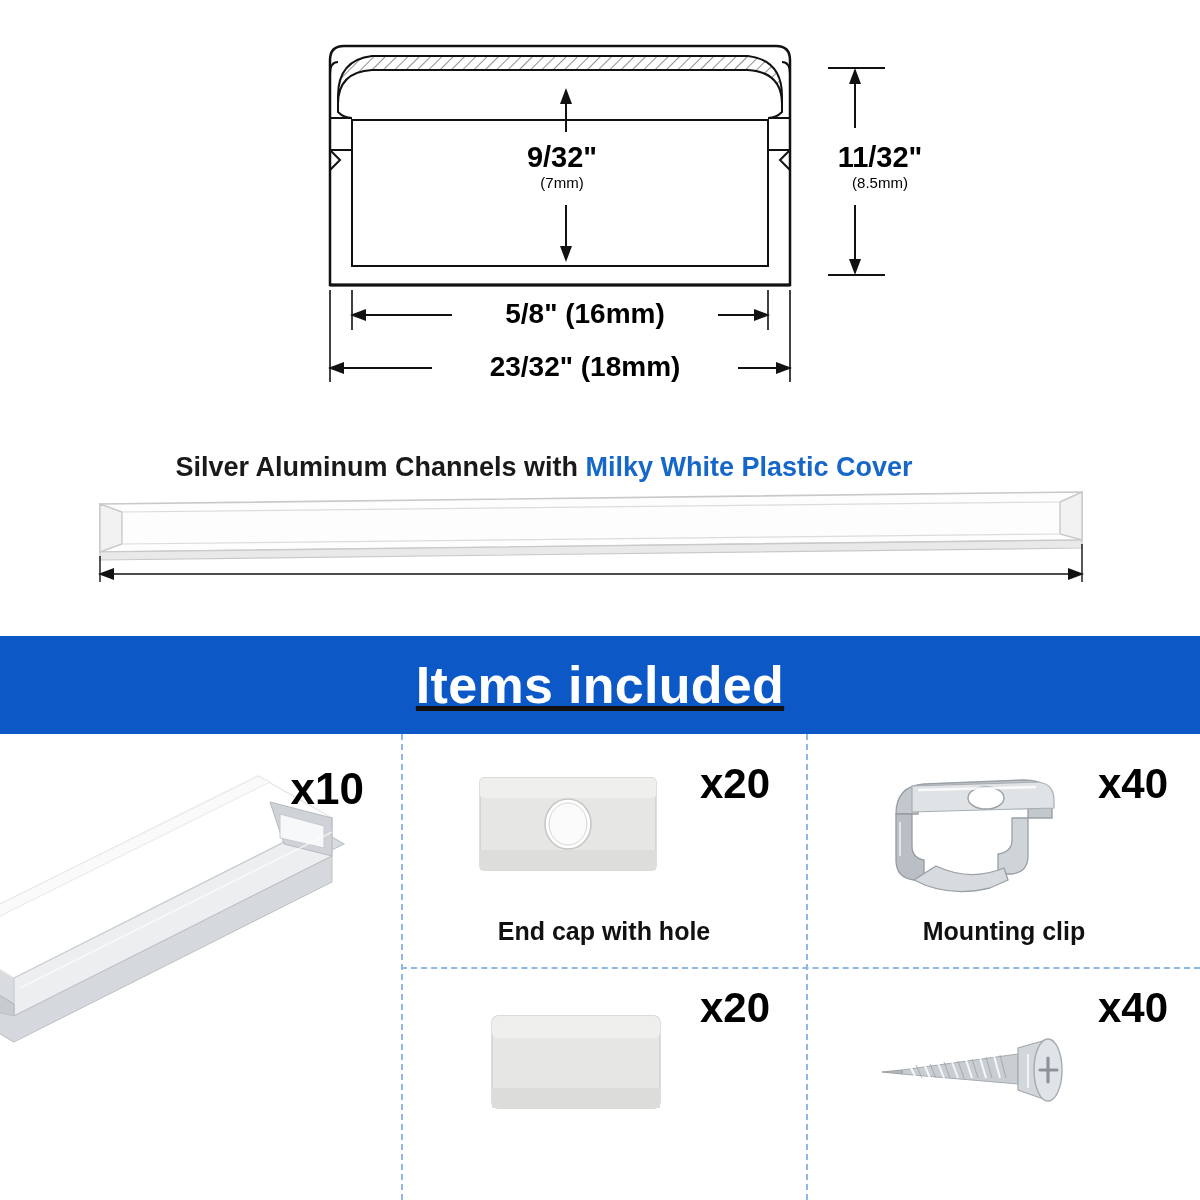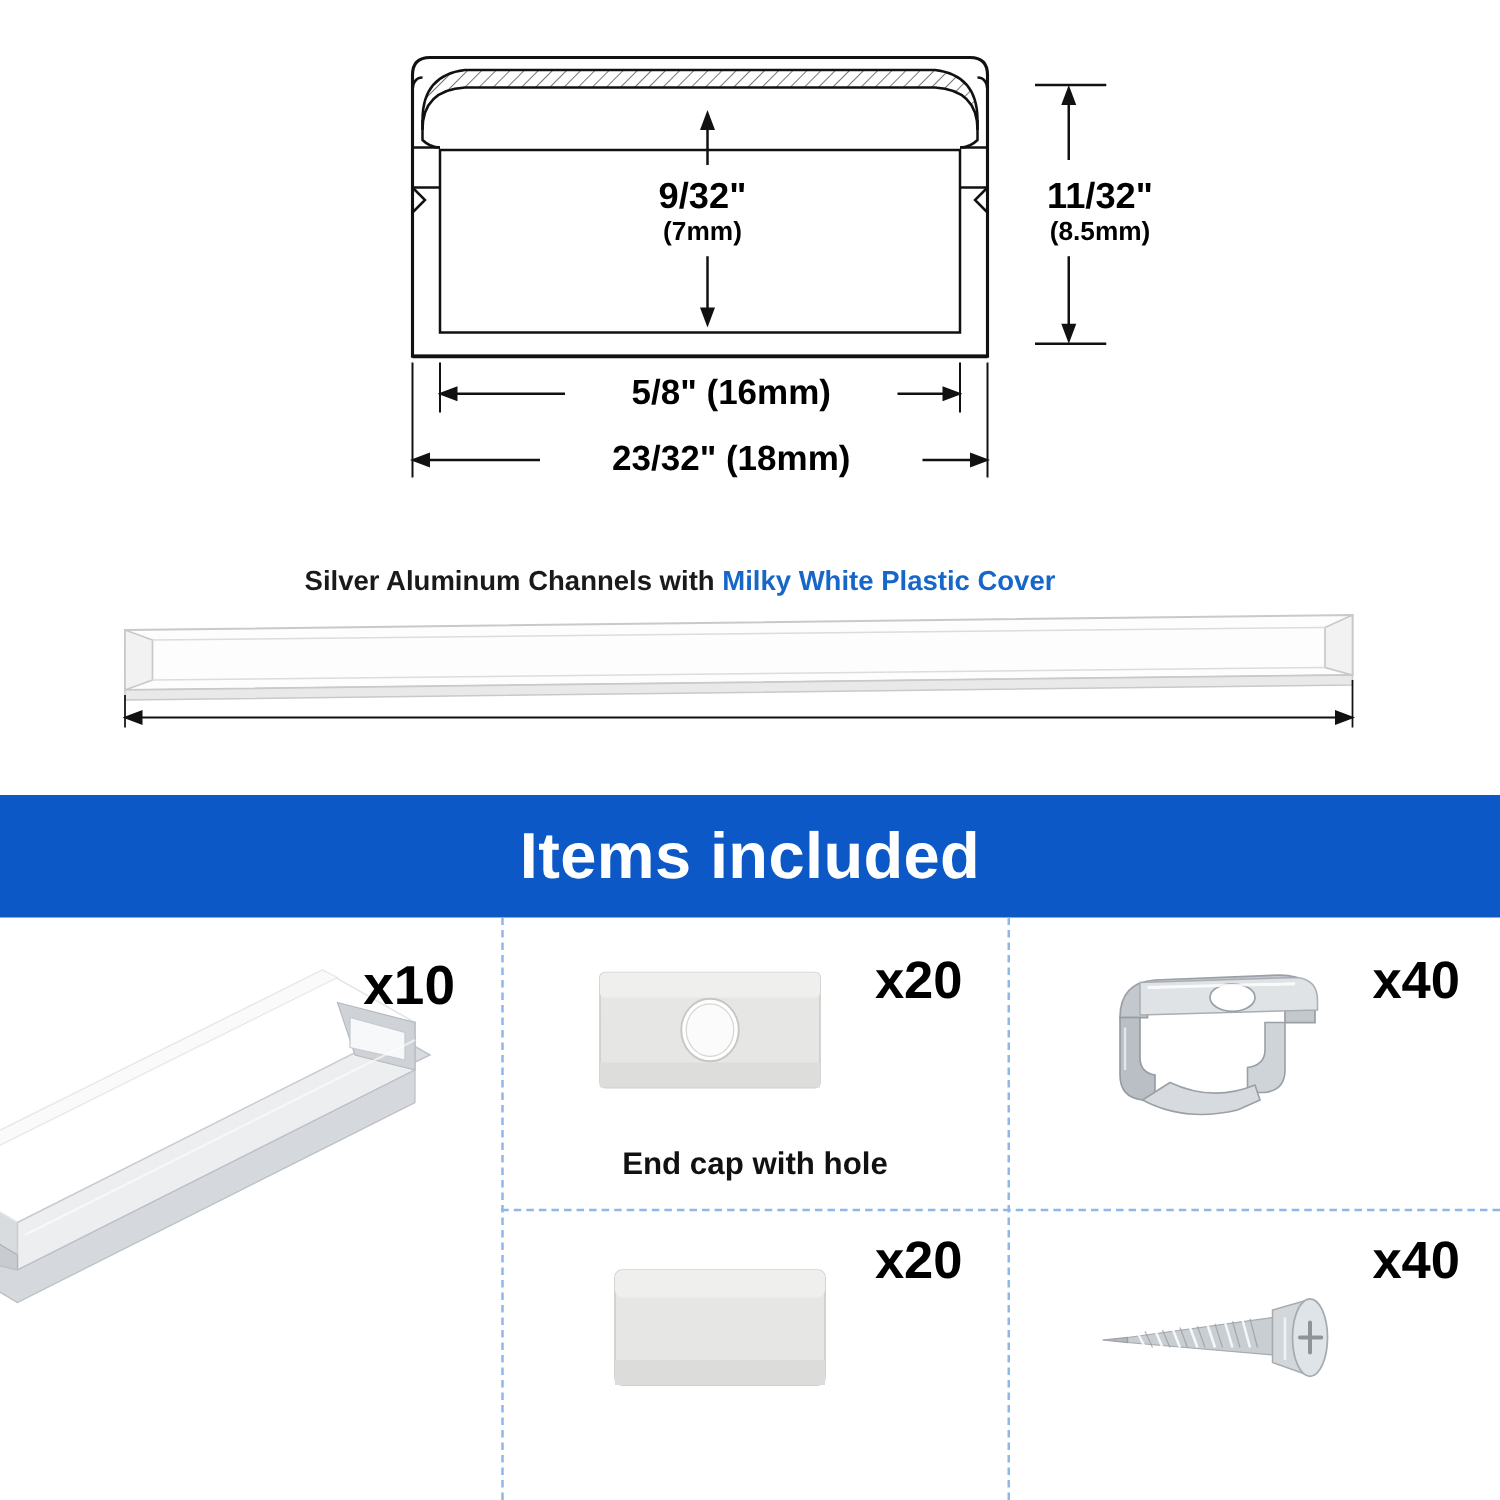--- a/index.html
+++ b/index.html
@@ -37,22 +37,22 @@
     font-family: "Liberation Sans", sans-serif;
     color: #000000;
     line-height: 1.18;
     white-space: nowrap;
   }
   .dim-main {
     font-size: 29px;
     font-weight: 700;
   }
   .dim-sub {
-    font-size: 21px;
-    font-weight: 700;
+    font-size: 15px;
+    font-weight: 400;
   }
 
   #dim-height-inner {
     left: 472px;
     top: 140px;
     width: 180px;
   }
   #dim-height-outer {
     left: 790px;
     top: 140px;
@@ -73,21 +73,21 @@
     font-weight: 700;
   }
 
   
   #channel-caption {
     position: absolute;
     left: 0;
     top: 452px;
     width: 1088px;
     text-align: center;
-    font-size: 22px;
+    font-size: 27px;
     font-weight: 700;
     color: #1a1a1a;
   }
   #channel-caption .accent {
     color: #1667c8;
   }
 
   #bar-diagram {
     position: absolute;
     left: 0;
@@ -111,20 +111,21 @@
   #items-banner {
     position: absolute;
     left: 0;
     top: 636px;
     width: 1200px;
     height: 98px;
     background: #0b58c6;
     display: flex;
     align-items: center;
     justify-content: center;
+    text-decoration: underline;
   }
   #items-banner .banner-text {
     color: #ffffff;
     font-size: 52px;
     font-weight: 700;
     letter-spacing: 0.3px;
   }
 
   
   #items-grid {
@@ -360,20 +361,21 @@
       <path d="M18,58 L18,104 Q18,122 36,124 L46,124 L46,104 Q34,102 34,90 L34,58 Z" fill="#b9bfc5" stroke="#959ba1" stroke-width="1.3"></path>
 
       <path d="M150,62 L150,100 Q150,116 134,118 L120,118 L120,98 Q134,96 134,84 L134,62 Z" fill="#cfd4d9" stroke="#9aa0a6" stroke-width="1.3"></path>
 
       <path d="M36,124 Q70,142 112,132 L130,124 L126,112 Q92,126 58,110 Z" fill="#d7dbdf" stroke="#9aa0a6" stroke-width="1.3"></path>
 
       <line x1="40" y1="34" x2="158" y2="31" stroke="#ffffff" stroke-width="2.4" opacity="0.85"></line>
       <line x1="22" y1="66" x2="22" y2="100" stroke="#ffffff" stroke-width="2" opacity="0.6"></line>
     </svg>
     <div class="qty">x40</div>
+    <div class="cell-label">Mounting clip</div>
   </div>
 
   <div class="cell" id="cell-endcap">
     <svg class="art" style="left:78px; top:30px;" width="200" height="130" viewBox="0 0 200 130">
       <rect x="12" y="18" width="168" height="92" rx="6" fill="#e6e6e4" stroke="#cfcfcc" stroke-width="1.4"></rect>
       <rect x="12" y="18" width="168" height="22" rx="6" fill="#efefed" stroke="none"></rect>
       <rect x="12" y="90" width="168" height="20" fill="#dcdcda" stroke="none"></rect>
     </svg>
     <div class="qty">x20</div>
   </div>

